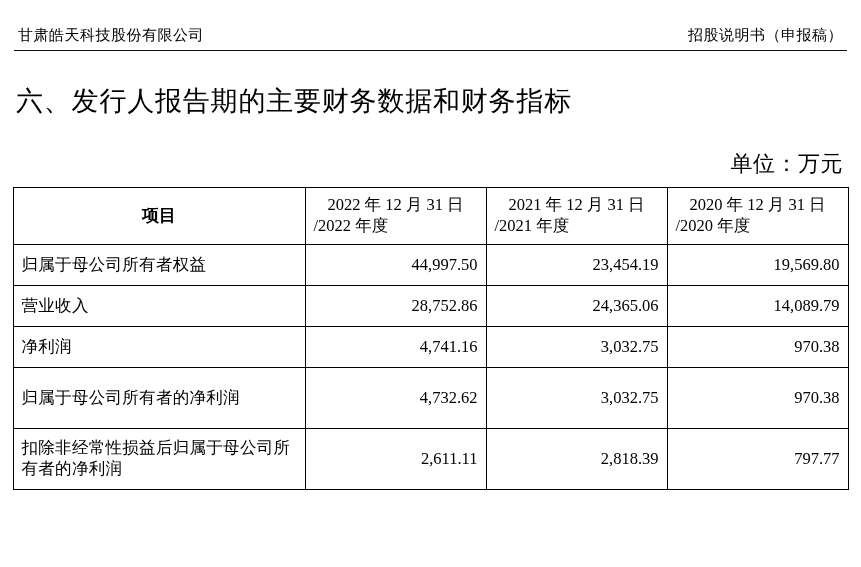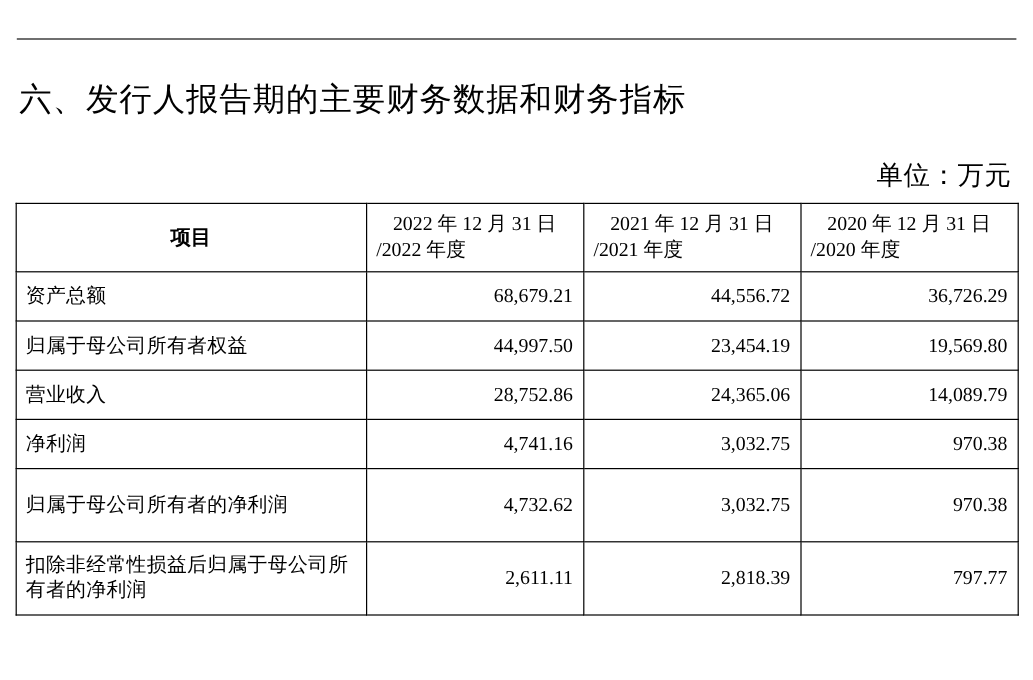--- a/index.html
+++ b/index.html
@@ -98,20 +98,22 @@
   tr.r-tall td { height: 48px; }
   col.c-label { width: 292px; }
   col.c-val { width: 181px; }
 </style>
 </head>
 <body>
 
 <div class="page">
 
   <div class="running-header">
+    <div class="left">甘肃皓天科技股份有限公司</div>
+    <div class="right">招股说明书（申报稿）</div>
   </div>
 
   <div class="section-title">六、发行人报告期的主要财务数据和财务指标</div>
 
   <div class="unit-line">单位：万元</div>
 
   <table class="fin-table">
     <colgroup>
       <col class="c-label">
       <col class="c-val">
@@ -129,26 +131,20 @@
           <span class="l1">2021 年 12 月 31 日</span>
           <span class="l2">/2021 年度</span>
         </th>
         <th>
           <span class="l1">2020 年 12 月 31 日</span>
           <span class="l2">/2020 年度</span>
         </th>
       </tr>
     </thead>
     <tbody>
-      <tr class="r-normal">
-        <td class="label">资产总额</td>
-        <td class="num">68,679.21</td>
-        <td class="num">44,556.72</td>
-        <td class="num">36,726.29</td>
-      </tr>
       <tr class="r-normal">
         <td class="label">归属于母公司所有者权益</td>
         <td class="num">44,997.50</td>
         <td class="num">23,454.19</td>
         <td class="num">19,569.80</td>
       </tr>
       <tr class="r-normal">
         <td class="label">营业收入</td>
         <td class="num">28,752.86</td>
         <td class="num">24,365.06</td>

